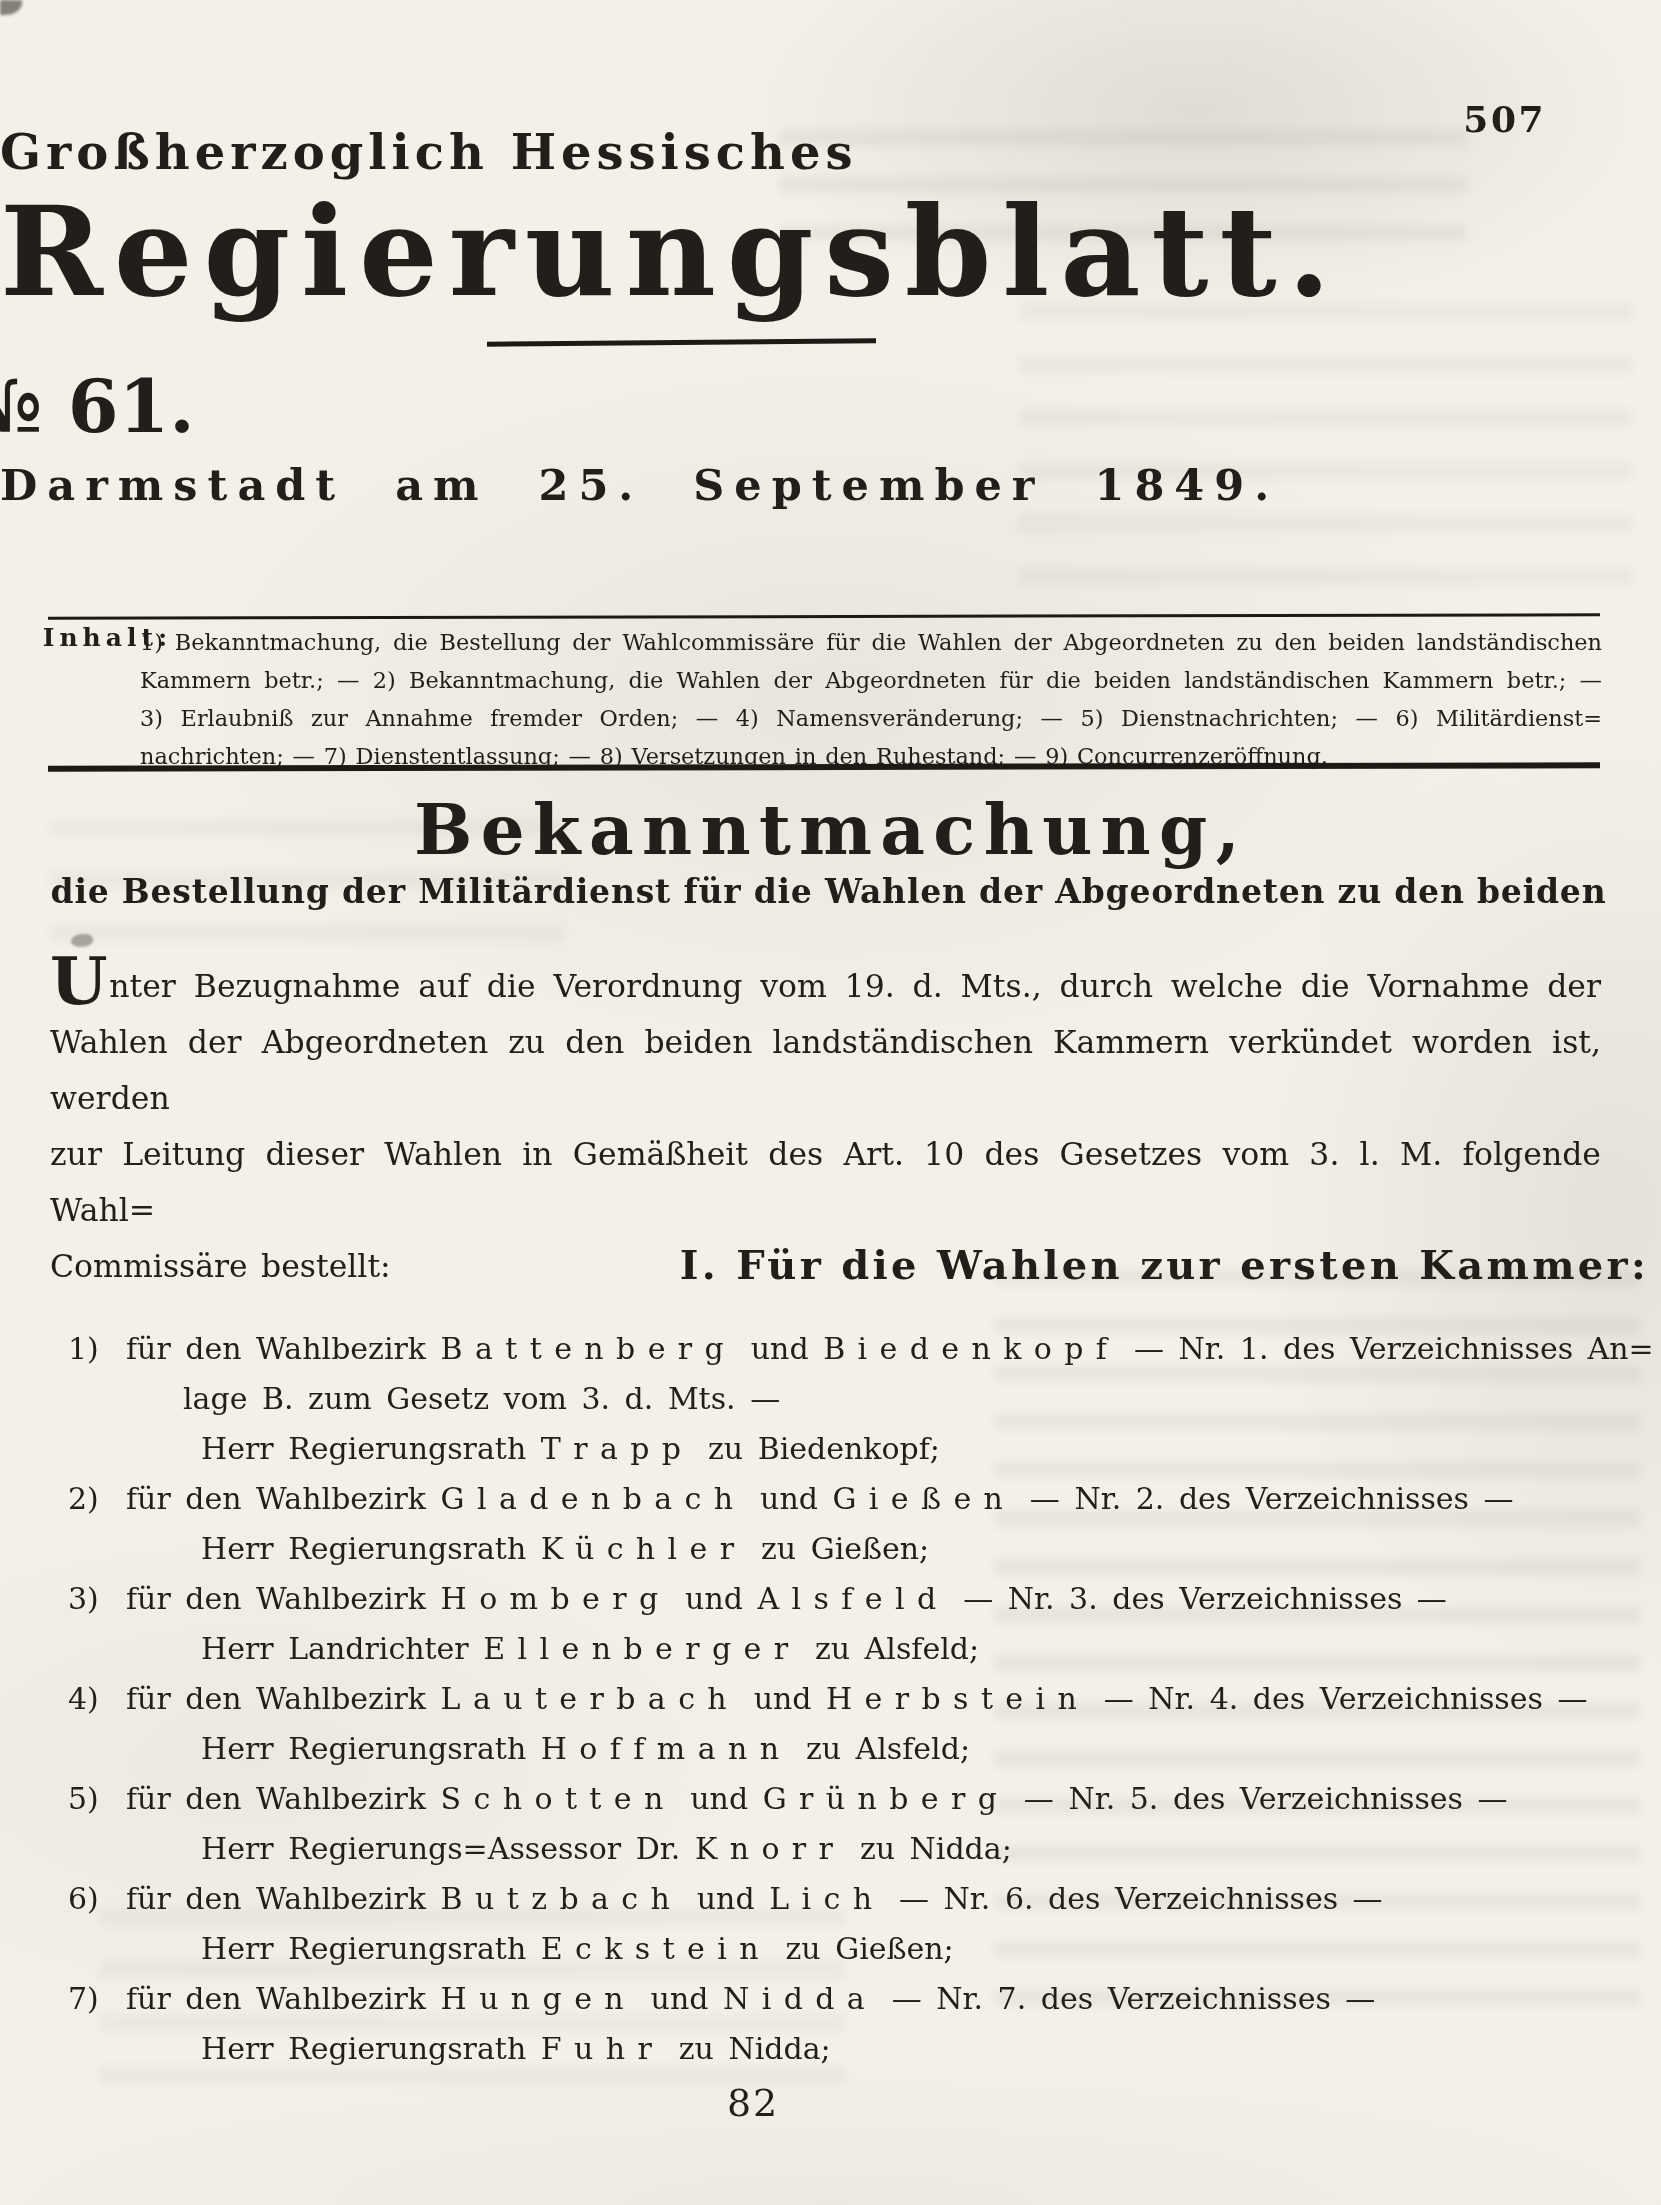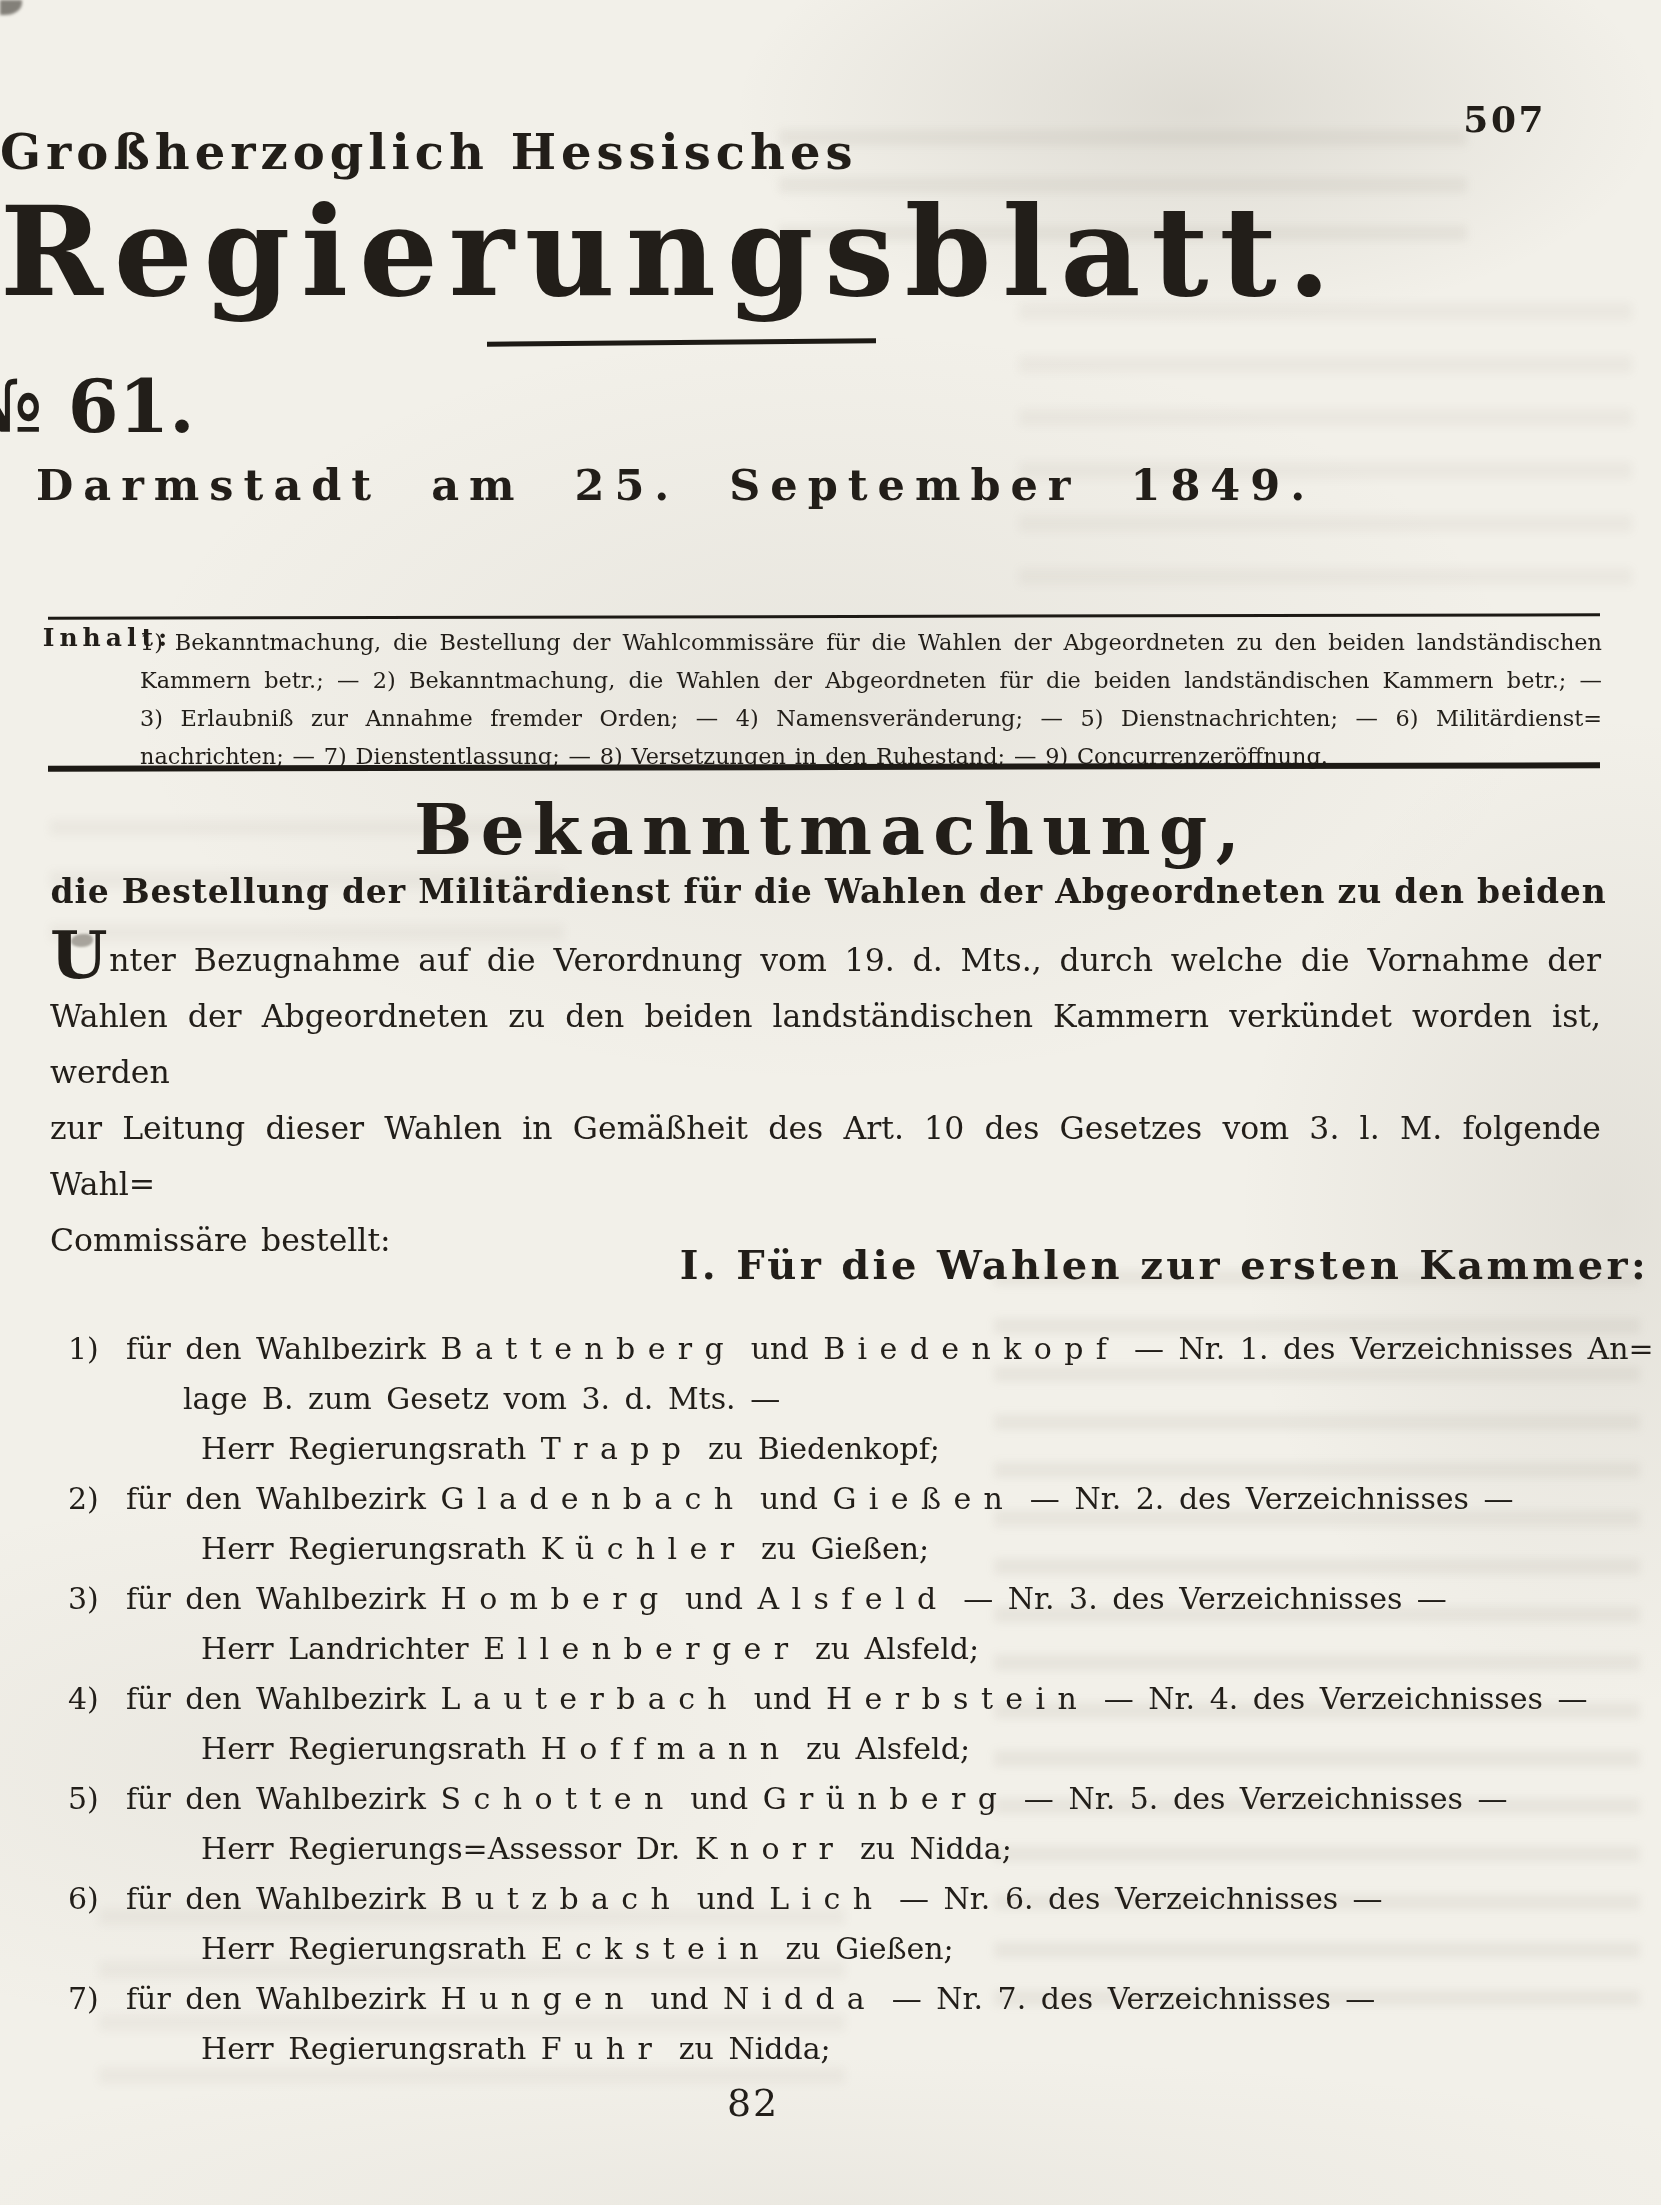--- a/index.html
+++ b/index.html
@@ -23,37 +23,37 @@
   .ghost.bands-l { background:repeating-linear-gradient(0deg, transparent 0 36px, rgba(148,140,126,0.16) 36px 53px); opacity:.5; }
   .blot  { position:absolute; background:#6f6a62; border-radius:60% 40% 55% 45%; opacity:.55; filter:blur(0.8px); }
 
   .page-number { position:absolute; top:98px; right:116px; font-size:36px; font-weight:bold; letter-spacing:2.5px; }
 
   .masthead { position:absolute; left:0; top:124px; width:1363px; text-align:left; }
   .superline { font-size:48px; font-weight:bold; letter-spacing:5px; }
   .main-title { margin-top:5px; font-size:124px; font-weight:bold; letter-spacing:10.8px; line-height:133px; }
   .mast-rule { width:389px; height:5px; background:#1d1a15; margin:21.5px auto 0 auto; transform:rotate(-0.5deg); }
   .issue-no { margin-top:18px; font-size:73px; font-weight:bold; transform:translateX(-37px); }
-  .dateline { margin-top:11.6px; font-size:43px; font-weight:bold; letter-spacing:10px; word-spacing:25px;padding-left:36px; }
+  .dateline { margin-top:11.6px; font-size:43px; font-weight:bold; letter-spacing:10px; word-spacing:25px; }
 
   .rule-thin  { position:absolute; left:48px; width:1552px; height:3.3px; background:#1d1a15; transform:rotate(-0.12deg); }
   .rule-thick { position:absolute; left:48px; width:1552px; height:5.8px; background:#1d1a15; transform:rotate(-0.12deg); }
 
   .inhalt { position:absolute; left:41px; top:623px; width:1561px; font-size:22.4px; }
   .inhalt-label { position:absolute; left:1.7px; top:0; font-size:25px; font-weight:bold; letter-spacing:5px; }
   .inhalt-lines { padding-left:99px; }
   .inhalt-line { line-height:38px; text-align:justify; text-align-last:justify; word-spacing:1.7px; }
   .inhalt-line.last { text-align-last:left; }
 
   .ann-heading { position:absolute; left:0; top:789px; width:1662px; text-align:center;
                  font-size:69px; font-weight:bold; letter-spacing:8.3px; }
   .ann-subtitle { position:absolute; left:50px; top:868px; width:1557px; text-align:center;
                   font-size:33px; font-weight:bold; line-height:47px; letter-spacing:0.8px; }
 
-  .body-par { position:absolute; left:50px; top:932px; width:1551px; font-size:31.5px; }
+  .body-par { position:absolute; left:50px; top:958px; width:1551px; font-size:31.5px; }
   .body-line { line-height:56px; text-align:justify; text-align-last:justify; word-spacing:3.3px; }
   .body-line.last { text-align-last:left; }
   .drop-cap { font-size:66px; font-weight:bold; line-height:33px; vertical-align:-6.6px; letter-spacing:1.7px; }
 
   .section-heading { position:absolute; left:0; top:1241px; width:1649px; text-align:right;
                      font-size:40px; font-weight:bold; letter-spacing:3.3px; }
 
   .election-list { position:absolute; left:50px; top:1324px; width:1552px; font-size:30px; }
   .item-lineA { position:relative; padding-left:76px; line-height:50px; height:50px; word-spacing:5px; white-space:nowrap; }
   .item-num { position:absolute; left:18px; top:0; }

